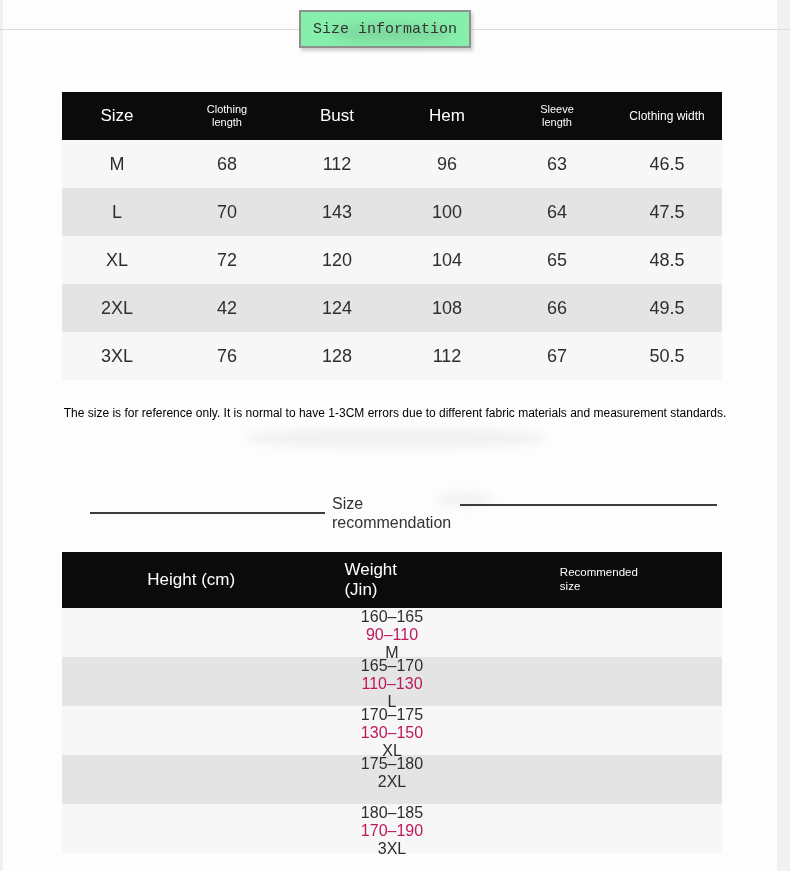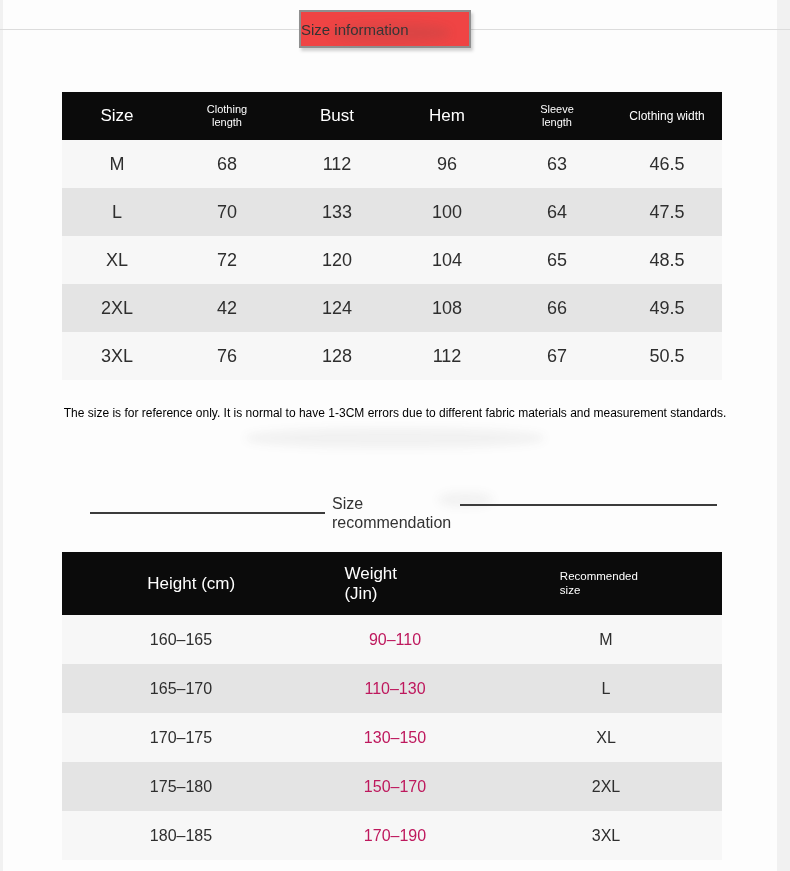--- a/index.html
+++ b/index.html
@@ -1,23 +1,23 @@
 <!DOCTYPE html>
 <html><head>
 <meta charset="utf-8">
 <style>
   html,body{margin:0;padding:0;}
   .canvas{position:relative;width:790px;height:871px;background:#fdfdfd;
     font-family:"Liberation Sans",sans-serif;overflow:hidden;}
   .edge-left{position:absolute;left:0;top:0;width:3px;height:100%;background:#f1f1f1;}
   .edge-right{position:absolute;right:0;top:0;width:13px;height:100%;background:#f1f1f1;}
   .top-line{position:absolute;left:0;top:29px;width:100%;height:1px;background:#dcdcdc;}
-  .title-box{position:absolute;left:299px;top:10px;width:168px;height:34px;background:#ef4444;
+  .title-box{position:absolute;left:299px;top:10px;width:168px;height:34px;background:#86efac;
     border:2px solid #8f8f8f;box-shadow:2px 3px 3px rgba(0,0,0,.18);
-    display:flex;align-items:center;justify-content:flex-start;font-size:15px;color:#333;z-index:1;}
+    display:flex;align-items:center;justify-content:center;font-size:15px;color:#333;z-index:1;font-family:Liberation Mono, monospace;}
   .blob{position:absolute;background:rgba(70,70,70,.12);filter:blur(5px);border-radius:45%;z-index:2;pointer-events:none;}
   .blob.b1{left:332px;top:24px;width:118px;height:18px;}
   .blob.b2{left:245px;top:428px;width:300px;height:20px;opacity:.55;}
   .blob.b3{left:438px;top:492px;width:55px;height:15px;opacity:.5;}
 
   .t1{position:absolute;left:62px;top:92px;width:660px;}
   .thead{display:flex;height:48px;background:#0b0b0b;color:#fff;align-items:center;}
   .t1 .hcell{width:110px;display:flex;justify-content:center;align-items:center;text-align:center;}
   .lg{font-size:17px;}
   .sm{font-size:11px;line-height:1.15;}
@@ -28,27 +28,27 @@
   .t1 .dcell{width:110px;text-align:center;font-size:18px;color:#2e2e2e;}
 
   .note{position:absolute;left:0;top:406px;width:100%;text-align:center;font-size:12px;color:#000000;}
 
   .reco-title{position:absolute;left:332px;top:494px;font-size:16px;color:#333;line-height:1.2;z-index:1;}
   .rule{position:absolute;height:2px;background:#3c3c3c;}
   .rule.left{left:90px;top:512px;width:235px;}
   .rule.right{left:460px;top:504px;width:257px;}
 
   .t2{position:absolute;left:62px;top:552px;width:660px;}
-  .t2 .thead{height:63px;padding-left:13px;}
+  .t2 .thead{height:56px;padding-left:13px;}
   .t2 .h1{width:238px;text-align:center;font-size:17px;}
   .t2 .h2{width:190px;font-size:17px;line-height:1.15;padding-left:37px;box-sizing:border-box;}
   .t2 .h2 .wrap2{width:72px;display:inline-block;}
   .t2 .h3{width:232px;font-size:11.5px;line-height:1.2;padding-left:66px;box-sizing:border-box;}
   .t2 .h3 .wrap2{width:95px;display:inline-block;}
-  .t2 .trow{height:49px;}
+  .t2 .trow{height:49px;flex-direction:column;}
   .t2 .c1{width:238px;text-align:center;font-size:16px;color:#2e2e2e;}
   .t2 .c2{width:190px;text-align:center;font-size:16px;color:#be185d;}
   .t2 .c3{width:232px;text-align:center;font-size:16px;color:#2e2e2e;}
 </style>
 </head>
 <body>
 
 <div class="canvas">
   <div class="edge-left"></div>
   <div class="edge-right"></div>
@@ -87,21 +87,21 @@
       <div class="dcell">M</div>
       <div class="dcell">68</div>
       <div class="dcell">112</div>
       <div class="dcell">96</div>
       <div class="dcell">63</div>
       <div class="dcell">46.5</div>
     </div>
     <div class="trow alt">
       <div class="dcell">L</div>
       <div class="dcell">70</div>
-      <div class="dcell">133</div>
+      <div class="dcell">143</div>
       <div class="dcell">100</div>
       <div class="dcell">64</div>
       <div class="dcell">47.5</div>
     </div>
     <div class="trow">
       <div class="dcell">XL</div>
       <div class="dcell">72</div>
       <div class="dcell">120</div>
       <div class="dcell">104</div>
       <div class="dcell">65</div>
@@ -151,21 +151,20 @@
       <div class="c2">110–130</div>
       <div class="c3">L</div>
     </div>
     <div class="trow">
       <div class="c1">170–175</div>
       <div class="c2">130–150</div>
       <div class="c3">XL</div>
     </div>
     <div class="trow alt">
       <div class="c1">175–180</div>
-      <div class="c2">150–170</div>
       <div class="c3">2XL</div>
     </div>
     <div class="trow">
       <div class="c1">180–185</div>
       <div class="c2">170–190</div>
       <div class="c3">3XL</div>
     </div>
   </div>
 </div>
 

